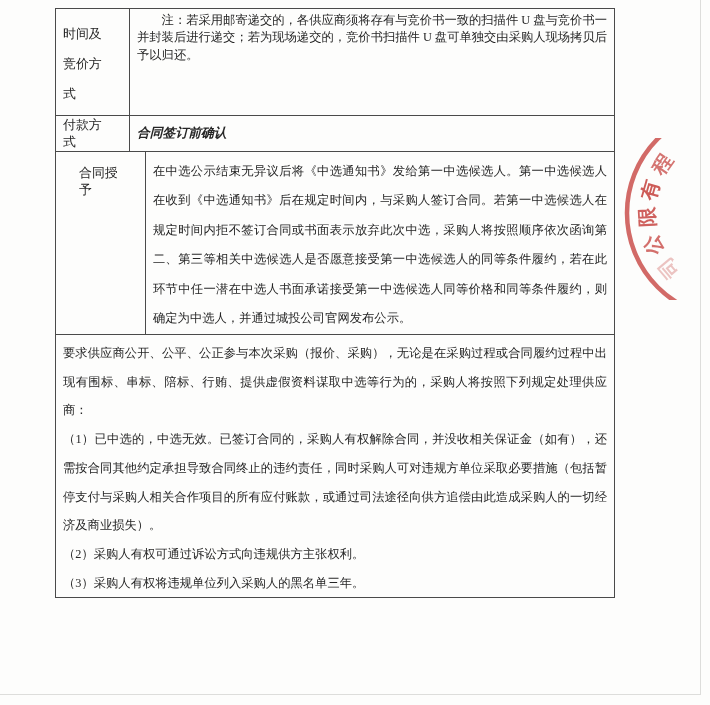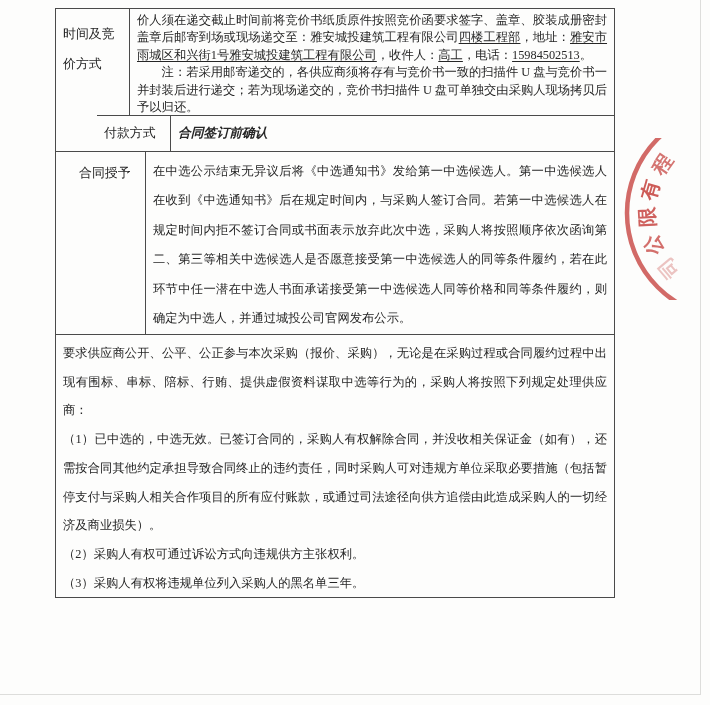--- a/index.html
+++ b/index.html
@@ -16,37 +16,37 @@
   .doc-table {
     position:absolute; left:55px; top:8px; width:558px;
     border:1px solid #4a4a4a; background:transparent;
   }
   .trow { display:flex; box-sizing:border-box; overflow:hidden; }
   .trow + .trow { border-top:1px solid #4a4a4a; }
 
   .lbl {
     flex:0 0 74px; width:74px; box-sizing:border-box;
     border-right:1px solid #4a4a4a;
-    font-size:12.9px; padding:0 9px 0 7px; overflow:hidden;
+    font-size:12.9px; padding:0 17px 0 7px; overflow:hidden;
   }
   .cnt {
     flex:1; box-sizing:border-box; overflow:hidden;
     font-size:12.3px; text-align:justify; padding:0 7px;
   }
   .cnt p { margin:0; }
 
   
   #row-time { height:106px; }
   #row-time .lbl { padding-top:10px; line-height:30px; }
   #row-time .cnt { padding-top:3px; line-height:17.4px; }
   #row-time .note { font-weight:normal; text-indent:2em; }
   .u { text-decoration:underline; text-underline-offset:2px; }
 
   
-  #row-payment { height:36px;margin-left:41px; }
+  #row-payment { height:36px; }
   #row-payment .lbl, #row-payment .cnt { display:flex; align-items:center; }
   #row-payment .cnt { font-weight:bold; font-size:12.8px;font-style:italic; }
 
   
   #row-award { height:183px; }
   #row-award .lbl { padding-top:13px;margin-left:16px; }
   #row-award .cnt { padding-top:5px; line-height:29.4px; }
 
   
   #row-integrity { height:263px; }
@@ -65,21 +65,20 @@
 
 <div class="page">
   <div class="edge-right"></div>
   <div class="edge-bottom"></div>
 
   <div class="doc-table">
 
     <div class="trow" id="row-time">
       <div class="lbl">时间及竞价方式</div>
       <div class="cnt">
-        <p><span>价人须在递交截止时间前将竞价书纸质原件按照竞价函要求签字、盖章、胶装成册密封盖章后邮寄到场或现场递交至：雅安城投建筑工程有限公司</span><span class="u">四楼工程部</span><span>，地址：</span><span class="u">雅安市雨城区和兴街1号雅安城投建筑工程有限公司</span><span>，收件人：</span><span class="u">高工</span><span>，电话：</span><span class="u">15984502513</span><span>。</span></p>
         <p class="note">注：若采用邮寄递交的，各供应商须将存有与竞价书一致的扫描件 U 盘与竞价书一并封装后进行递交；若为现场递交的，竞价书扫描件 U 盘可单独交由采购人现场拷贝后予以归还。</p>
       </div>
     </div>
 
     <div class="trow" id="row-payment">
       <div class="lbl">付款方式</div>
       <div class="cnt">合同签订前确认</div>
     </div>
 
     <div class="trow" id="row-award">

